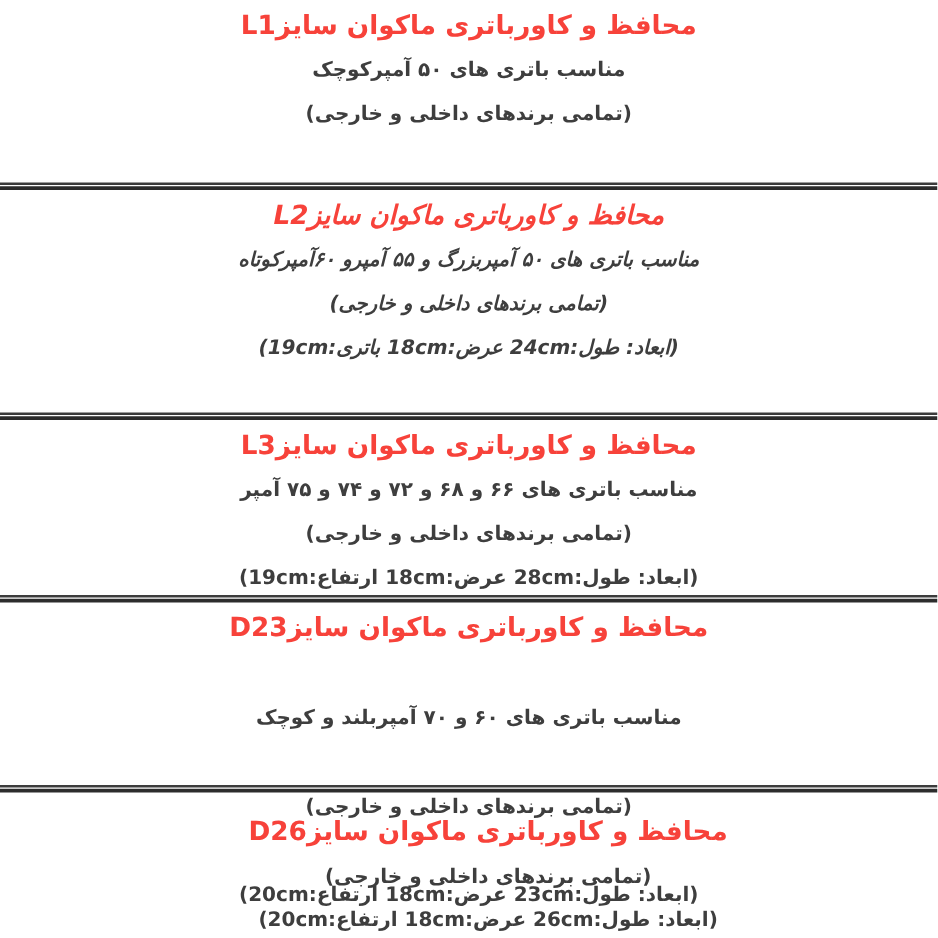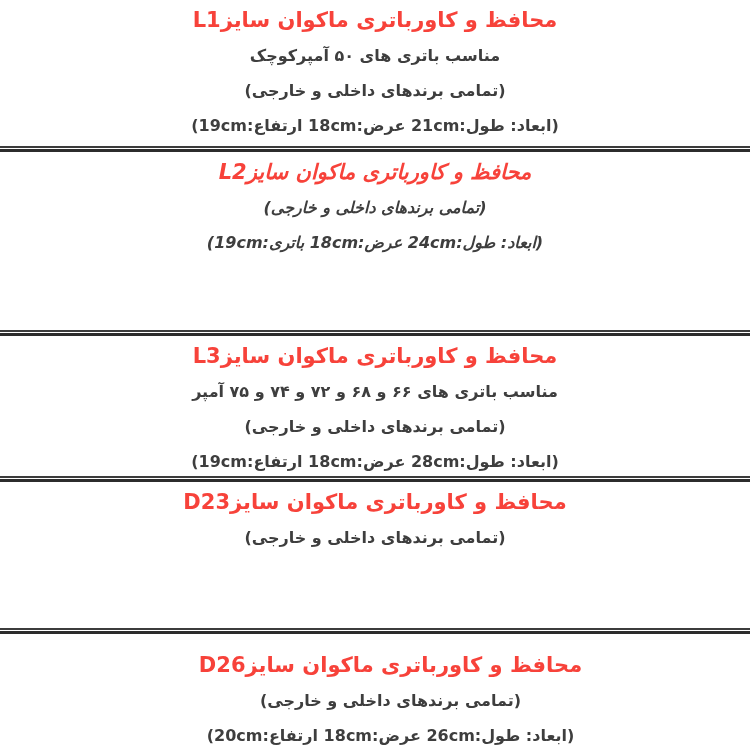--- a/index.html
+++ b/index.html
@@ -24,21 +24,21 @@
   .sec {
     box-sizing: border-box;
     display: flex;
     flex-direction: column;
     justify-content: flex-start;
     padding-top: 3px;
   }
   .sec-1 { height: 146px; border-radius: 16px; }
   .sec-2 { height: 178px; font-style: italic; }
   .sec-3 { height: 140px; text-align: center; }
-  .sec-4 { height: 146px; }
+  .sec-4 { height: 146px; gap: 36px; }
   .sec-5 { height: 154px; padding-top: 14px; margin-left: 31px; }
   .sec p, .sec h2 {
     margin: 0;
     font-size: 16px;
     line-height: 35px;
     font-weight: bold;
     white-space: nowrap;
   }
   .sec h2.title {
     color: #f7423a;
@@ -55,45 +55,47 @@
 </style>
 </head>
 <body>
 
 <div class="sheet">
 
   <section class="sec sec-1">
     <h2 class="title">محافظ و کاورباتری ماکوان سایزL1</h2>
     <p>مناسب باتری های ۵۰ آمپرکوچک</p>
     <p>(تمامی برندهای داخلی و خارجی)</p>
-    <p>(ابعاد: طول:21cm عرض:18cm ارتفاع:19cm)</p>
   </section>
 
   <div class="divider"></div>
 
   <section class="sec sec-2">
     <h2 class="title">محافظ و کاورباتری ماکوان سایزL2</h2>
+    <p>مناسب باتری های ۵۰ آمپربزرگ و ۵۵ آمپرو ۶۰آمپرکوتاه</p>
     <p>(تمامی برندهای داخلی و خارجی)</p>
     <p>(ابعاد: طول:24cm عرض:18cm باتری:19cm)</p>
   </section>
 
   <div class="divider"></div>
 
   <section class="sec sec-3">
     <h2 class="title">محافظ و کاورباتری ماکوان سایزL3</h2>
     <p>مناسب باتری های ۶۶ و ۶۸ و ۷۲ و ۷۴ و ۷۵ آمپر</p>
     <p>(تمامی برندهای داخلی و خارجی)</p>
     <p>(ابعاد: طول:28cm عرض:18cm ارتفاع:19cm)</p>
   </section>
 
   <div class="divider"></div>
 
   <section class="sec sec-4">
     <h2 class="title">محافظ و کاورباتری ماکوان سایزD23</h2>
+    <p>مناسب باتری های ۶۰ و ۷۰ آمپربلند و کوچک</p>
     <p>(تمامی برندهای داخلی و خارجی)</p>
+    <p>(ابعاد: طول:23cm عرض:18cm ارتفاع:20cm)</p>
   </section>
 
   <div class="divider"></div>
 
   <section class="sec sec-5">
     <h2 class="title">محافظ و کاورباتری ماکوان سایزD26</h2>
     <p>(تمامی برندهای داخلی و خارجی)</p>
     <p>(ابعاد: طول:26cm عرض:18cm ارتفاع:20cm)</p>
   </section>
 

